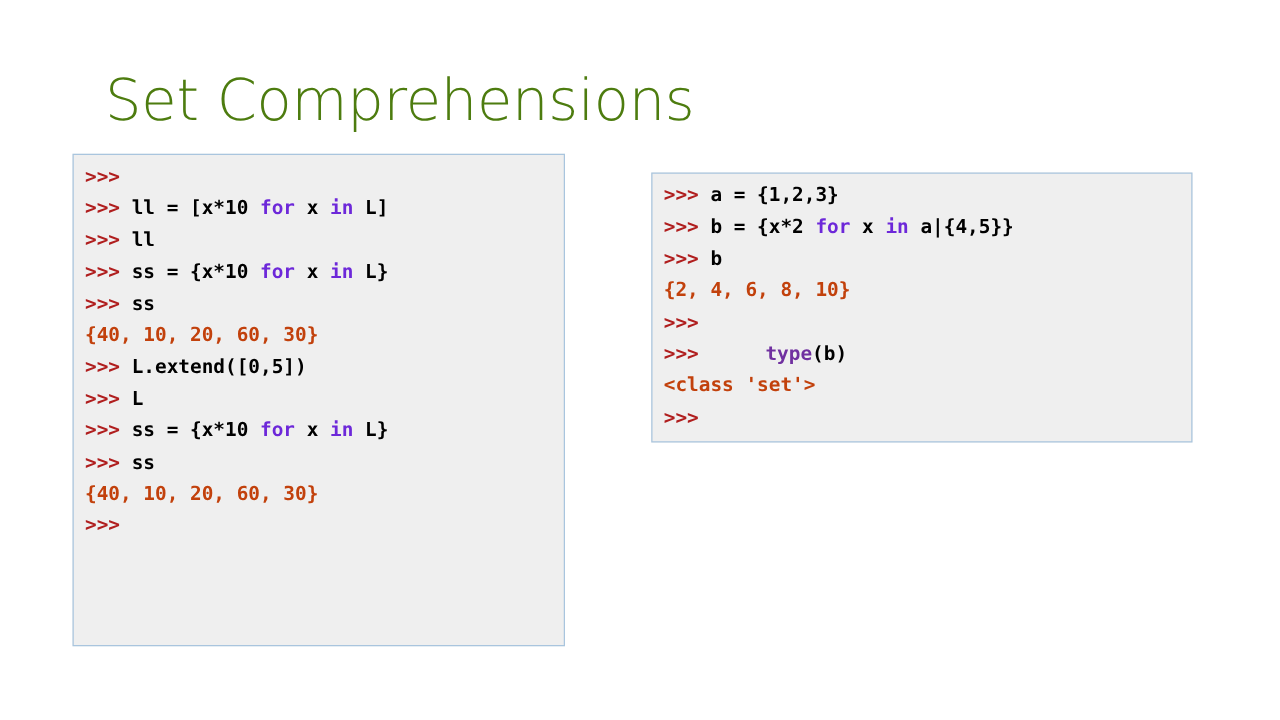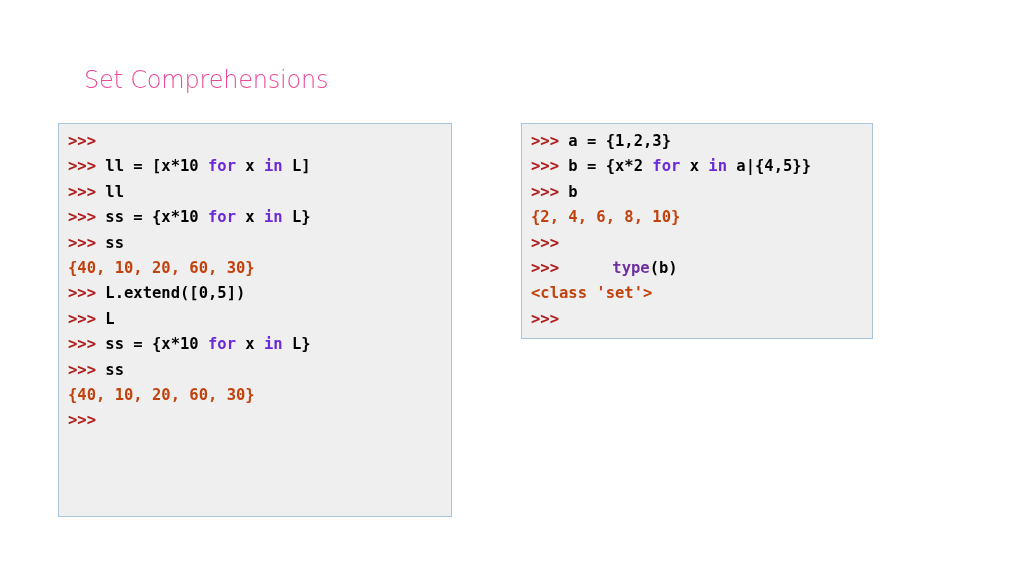--- a/index.html
+++ b/index.html
@@ -24,25 +24,25 @@
   }
 
   
   #slide-title {
     position: absolute;
     left: 84px;
     top: 54px;
     width: 860px;
     height: 54px;
     font-family: "DejaVu Sans", "Liberation Sans", sans-serif;
-    font-size: 24px;
+    font-size: 46px;
     font-weight: 300;
     line-height: 52px;
     letter-spacing: -0.2px;
-    color: #ec4899;
+    color: #4d7c0f;
     white-space: nowrap;
   }
 
   
   .console {
     position: absolute;
     background: #efefef;
     border: 1px solid #a9c5de;
     box-sizing: border-box;
     font-family: "DejaVu Sans Mono", "Liberation Mono", monospace;
@@ -54,22 +54,22 @@
   }
   #console-left {
     left: 58px;
     top: 123px;
     width: 394px;
     height: 394px;
     padding: 5px 0 0 9px;
   }
   #console-right {
     left: 521px;
-    top: 123px;
-    width: 352px;
+    top: 138px;
+    width: 433px;
     height: 216px;
     padding: 5px 0 0 9px;
   }
   .code-line {
     white-space: pre;
     height: 25.4px;
   }
   
   .tok-prompt  { color: #b01e1e; }
   .tok-code    { color: #000000; }

